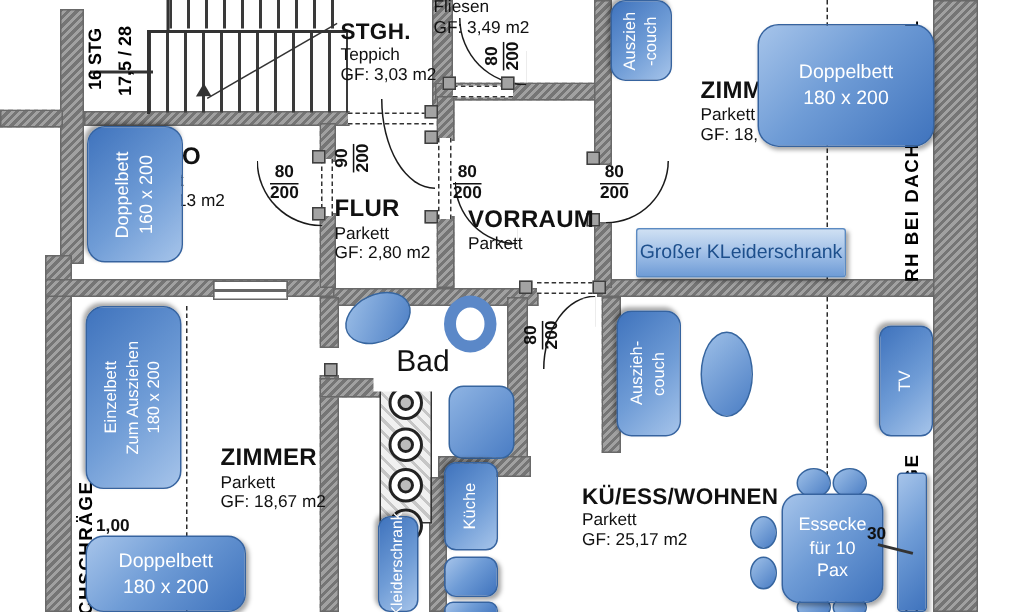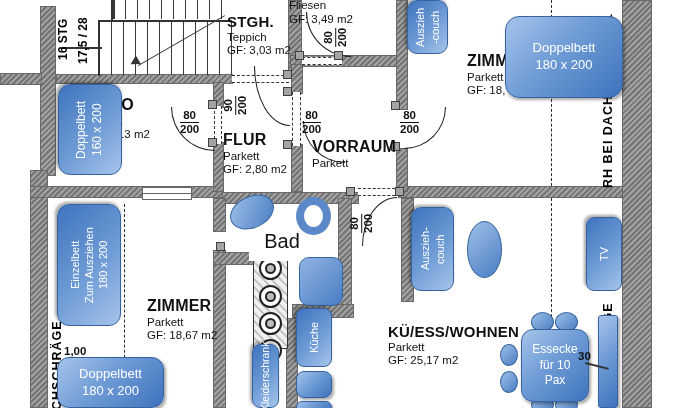--- a/index.html
+++ b/index.html
@@ -238,20 +238,23 @@
     <div>180 x 200</div>
   </div>
   <div class="fbox vert fs11" style="left:407px;top:0;width:41px;height:54px;border-radius:10px">
     <div>Auszieh</div>
     <div>-couch</div>
   </div>
   <div class="fbox vert fs11" style="left:411px;top:207px;width:43px;height:84px;border-radius:10px">
     <div>Auszieh-</div>
     <div>couch</div>
   </div>
+  <div class="fbox light" style="left:424px;top:152px;width:140px;height:33px">
+    <div>Großer KLeiderschrank</div>
+  </div>
   <div class="fbox vert fs11" style="left:586px;top:217px;width:36px;height:74px;border-radius:8px">
     <div>TV</div>
   </div>
   <div class="fbox vert fs11" style="left:296px;top:308px;width:36px;height:59px;border-radius:8px">
     <div>Küche</div>
   </div>
   <div class="fbox vert fs10" style="left:252px;top:344px;width:27px;height:64px;border-radius:8px">
     <div>Kleiderschrank</div>
   </div>
   <div class="fbox" style="left:521px;top:329px;width:68px;height:73px;border-radius:12px">

